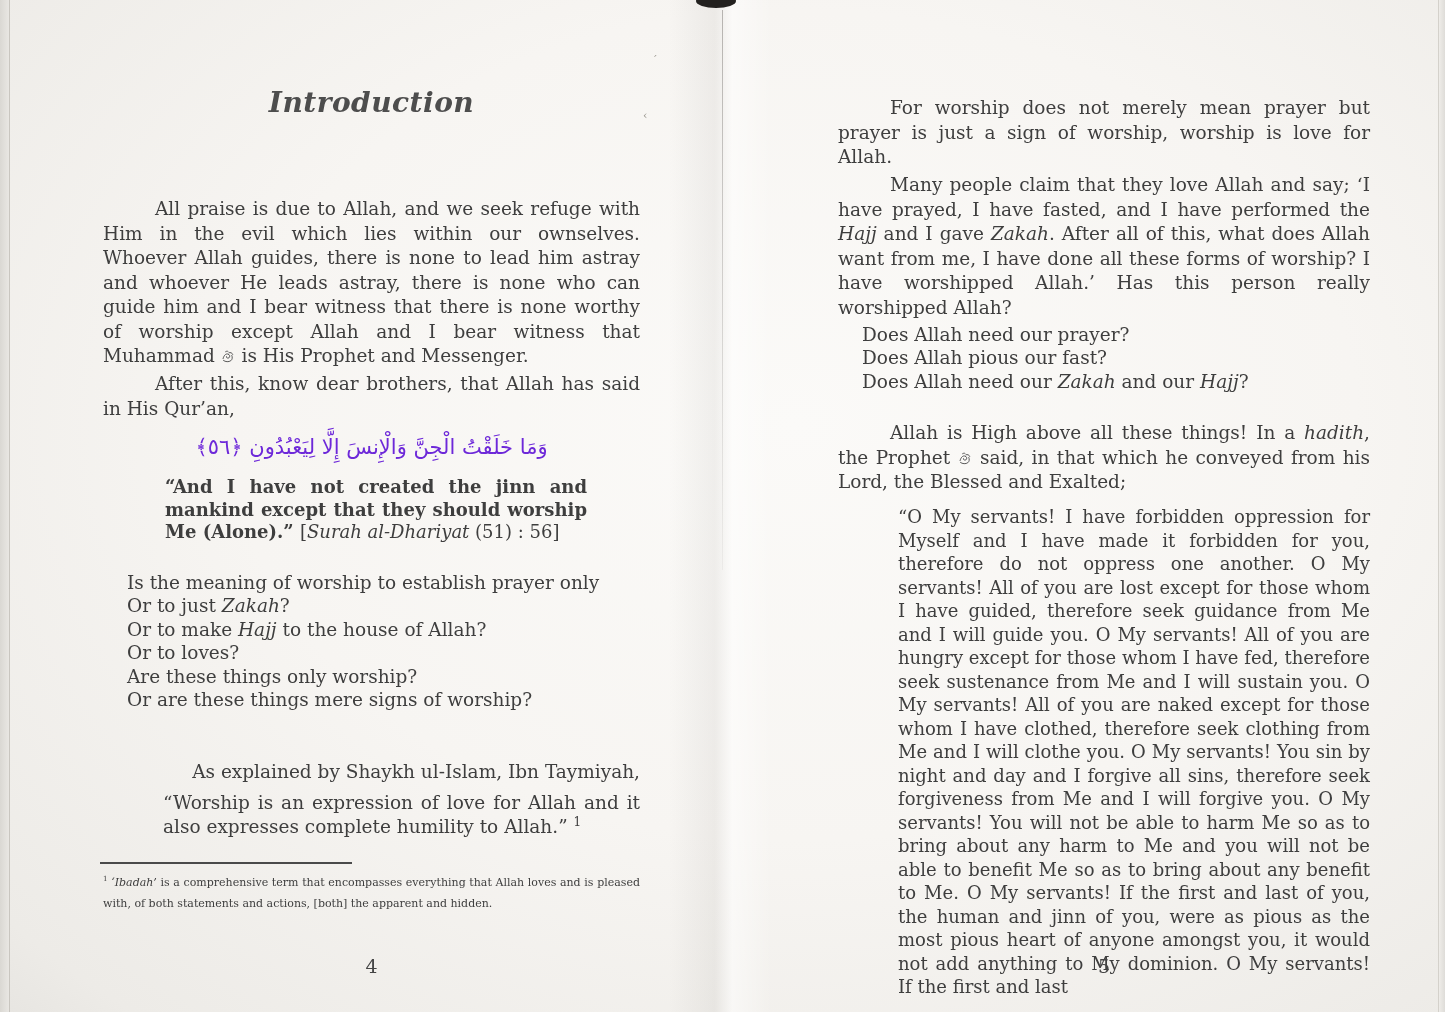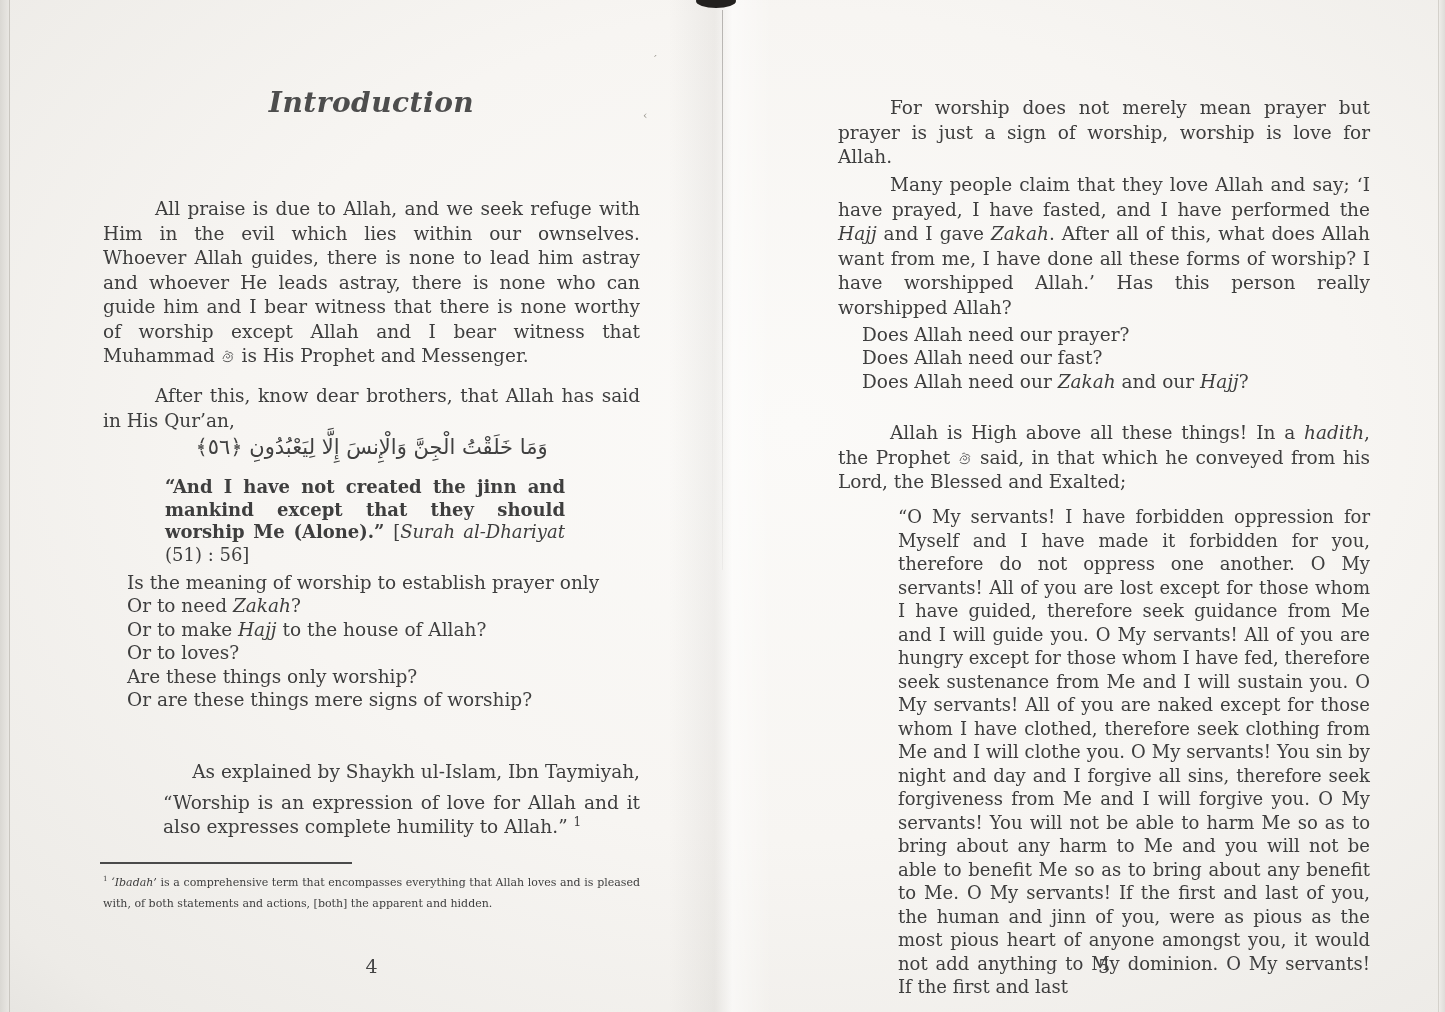--- a/index.html
+++ b/index.html
@@ -24,22 +24,22 @@
   .speck{position:absolute;color:#9a978f;font-size:11px;line-height:1;}
   
   .page{position:absolute;top:0;height:100%;}
   .page-left{left:103px;width:537px;text-decoration:underline;}
   .page-right{left:838px;width:532px;}
   .block{position:absolute;left:0;right:0;font-size:18.5px;line-height:24.5px;text-align:justify;margin:0;}
   .indent{text-indent:52px;}
   h1.title{position:absolute;top:86px;left:0;right:0;margin:0;text-align:center;
     font-size:28px;font-style:italic;font-weight:600;color:#4d4d4d;letter-spacing:0.5px;}
   .arabic{position:absolute;top:430px;left:0;right:0;text-align:center;direction:rtl;
-    font-family:"DejaVu Sans", sans-serif;font-size:21px;color:#404040;line-height:34px;}
-  .verse-quote{top:476px;margin-left:62px;margin-right:75px;left:0;right:0;line-height:22.5px;font-size:18px;}
+    font-family:"DejaVu Sans", sans-serif;font-size:21px;color:#6d28d9;line-height:34px;}
+  .verse-quote{top:476px;margin-left:62px;margin-right:53px;left:0;right:0;line-height:22.5px;font-size:18px;}
   .qlist{position:absolute;left:24px;right:0;}
   .qlist .qline{font-size:18.5px;line-height:23.4px;text-align:left;}
   .quote-indent{margin-left:60px;line-height:23.5px;}
   .footnote-rule{position:absolute;top:862px;left:-3px;width:252px;border-top:2px solid #4a4a4a;}
   .footnote{top:872px;font-size:11px;line-height:21.4px;}
   .pagenum{position:absolute;top:955px;left:0;right:0;text-align:center;font-size:19px;color:#454545;}
   sup{font-size:0.65em;line-height:0;}
   .pbuh{display:inline-block;width:15px;height:15px;vertical-align:-2px;}
   .pbuh svg{display:block;}
 </style>
@@ -60,29 +60,29 @@
 
     <p class="block indent" style="top:197px;"><span>All praise is due to Allah, and we seek refuge with Him in the evil which lies within our ownselves. Whoever Allah guides, there is none to lead him astray and whoever He leads astray, there is none who can guide him and I bear witness that there is none worthy of worship except Allah and I bear witness that Muhammad </span><span class="pbuh"><svg viewBox="0 0 18 18" width="15" height="15">
             <g fill="none" stroke="#4a4a4a" stroke-width="1.1" stroke-linecap="round">
               <path d="M2.5 11.5c.8-3.5 3-6 5.5-5.5 2.8.6 3.2 3.4 1.5 4.6-1.4 1-3.2.2-3-1.4"></path>
               <path d="M3 13.8c2.2 1.8 6.5 2 8.8.2 1.8-1.4 2.2-4 1.2-6.2"></path>
               <path d="M9.5 4.5c1.8-.8 4 .2 4.6 2"></path>
               <path d="M5.5 3.2c.8-.6 2-.8 2.8-.4"></path>
             </g>
           </svg></span><span> is His Prophet and Messenger.</span></p>
 
-    <p class="block indent" style="top:372px;margin-top:12px;"><span>After this, know dear brothers, that Allah has said in His Qur’an,</span></p>
+    <p class="block indent" style="top:372px;"><span>After this, know dear brothers, that Allah has said in His Qur’an,</span></p>
 
     <div class="arabic">وَمَا خَلَقْتُ الْجِنَّ وَالْإِنسَ إِلَّا لِيَعْبُدُونِ ﴿٥٦﴾</div>
 
     <p class="block verse-quote"><span style="font-weight: bold;">“And I have not created the jinn and mankind except that they should worship Me (Alone).” </span><span>[</span><span style="font-style: italic;">Surah al-Dhariyat</span><span> (51) : 56]</span></p>
 
     <div class="qlist" style="top:571px;">
       <div class="qline"><span>Is the meaning of worship to establish prayer only</span></div>
-      <div class="qline"><span>Or to need </span><span style="font-style: italic;">Zakah</span><span>?</span></div>
+      <div class="qline"><span>Or to just </span><span style="font-style: italic;">Zakah</span><span>?</span></div>
       <div class="qline"><span>Or to make </span><span style="font-style: italic;">Hajj</span><span> to the house of Allah?</span></div>
       <div class="qline"><span>Or to loves?</span></div>
       <div class="qline"><span>Are these things only worship?</span></div>
       <div class="qline"><span>Or are these things mere signs of worship?</span></div>
     </div>
 
     <p class="block" style="top:760px;text-align:right;"><span>As explained by Shaykh ul-Islam, Ibn Taymiyah,</span></p>
 
     <p class="block quote-indent" style="top:791px;"><span>“Worship is an expression of love for Allah and it also expresses complete humility to Allah.” </span><sup>1</sup></p>
 
@@ -93,21 +93,21 @@
     <div class="pagenum">4</div>
   </main>
 
   <main class="page page-right">
     <p class="block indent" style="top:96px;"><span>For worship does not merely mean prayer but prayer is just a sign of worship, worship is love for Allah.</span></p>
 
     <p class="block indent" style="top:173px;"><span>Many people claim that they love Allah and say; ‘I have prayed, I have fasted, and I have performed the </span><span style="font-style: italic;">Hajj</span><span> and I gave </span><span style="font-style: italic;">Zakah</span><span>. After all of this, what does Allah want from me, I have done all these forms of worship? I have worshipped Allah.’ Has this person really worshipped Allah?</span></p>
 
     <div class="qlist" style="top:323px;">
       <div class="qline"><span>Does Allah need our prayer?</span></div>
-      <div class="qline"><span>Does Allah need our fast?</span></div>
+      <div class="qline"><span>Does Allah pious our fast?</span></div>
       <div class="qline"><span>Does Allah need our </span><span style="font-style: italic;">Zakah</span><span> and our </span><span style="font-style: italic;">Hajj</span><span>?</span></div>
     </div>
 
     <p class="block indent" style="top:421px;"><span>Allah is High above all these things! In a </span><span style="font-style: italic;">hadith</span><span>, the Prophet </span><span class="pbuh"><svg viewBox="0 0 18 18" width="15" height="15">
             <g fill="none" stroke="#4a4a4a" stroke-width="1.1" stroke-linecap="round">
               <path d="M2.5 11.5c.8-3.5 3-6 5.5-5.5 2.8.6 3.2 3.4 1.5 4.6-1.4 1-3.2.2-3-1.4"></path>
               <path d="M3 13.8c2.2 1.8 6.5 2 8.8.2 1.8-1.4 2.2-4 1.2-6.2"></path>
               <path d="M9.5 4.5c1.8-.8 4 .2 4.6 2"></path>
               <path d="M5.5 3.2c.8-.6 2-.8 2.8-.4"></path>
             </g>

